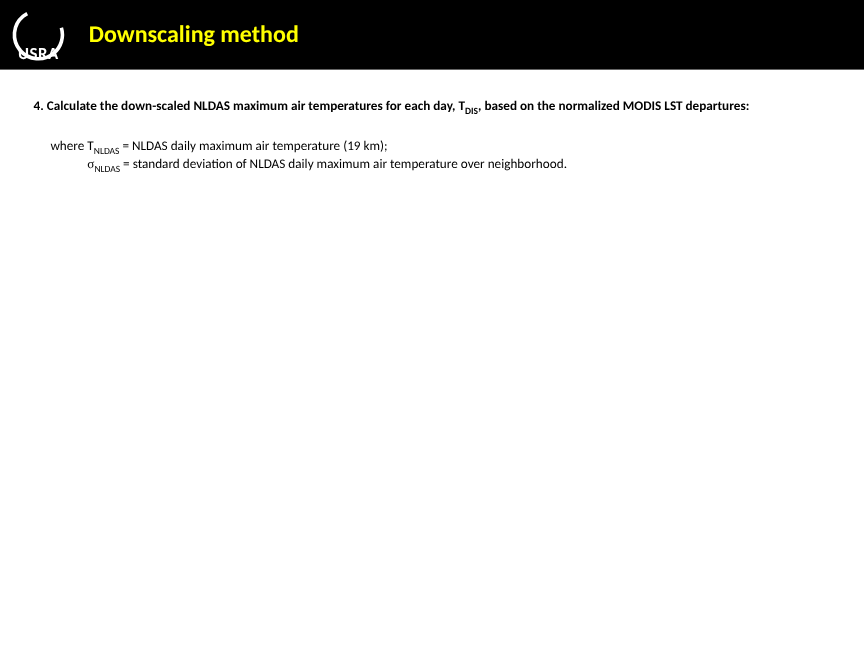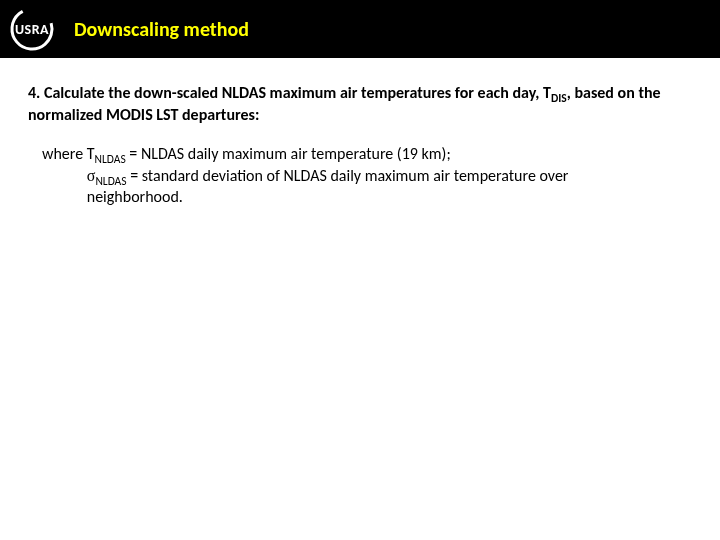--- a/index.html
+++ b/index.html
@@ -15,21 +15,21 @@
     height: 58px;
     display: flex;
     align-items: center;
     padding-left: 8px;
   }
   .logo {
     width: 48px;
     height: 48px;
     position: relative;
     display: flex;
-    align-items: center;
+    align-items: flex-end;
     justify-content: center;
     flex-shrink: 0;
   }
   .logo svg { position: absolute; top: 0; left: 0; }
   .logo-text {
     color: #ffffff;
     font-size: 14px;
     font-weight: bold;
     letter-spacing: 0.5px;
     z-index: 1;
@@ -37,21 +37,21 @@
   }
   .title {
     color: #ffff00;
     font-size: 20px;
     font-weight: bold;
     margin-left: 18px;
   }
   .content {
     padding: 24px 28px 0 28px;
     color: #000000;
-    font-size: 16px;
+    font-size: 11px;
     line-height: 1.35;
   }
   .para1 { font-weight: bold; margin-bottom: 18px; }
   .equation { margin-bottom: 18px; }
   .where-block .where-label { display: inline; margin-left: 14px; }
   .defs {
     display: inline-block;
     vertical-align: top;
     max-width: 560px;
   }

